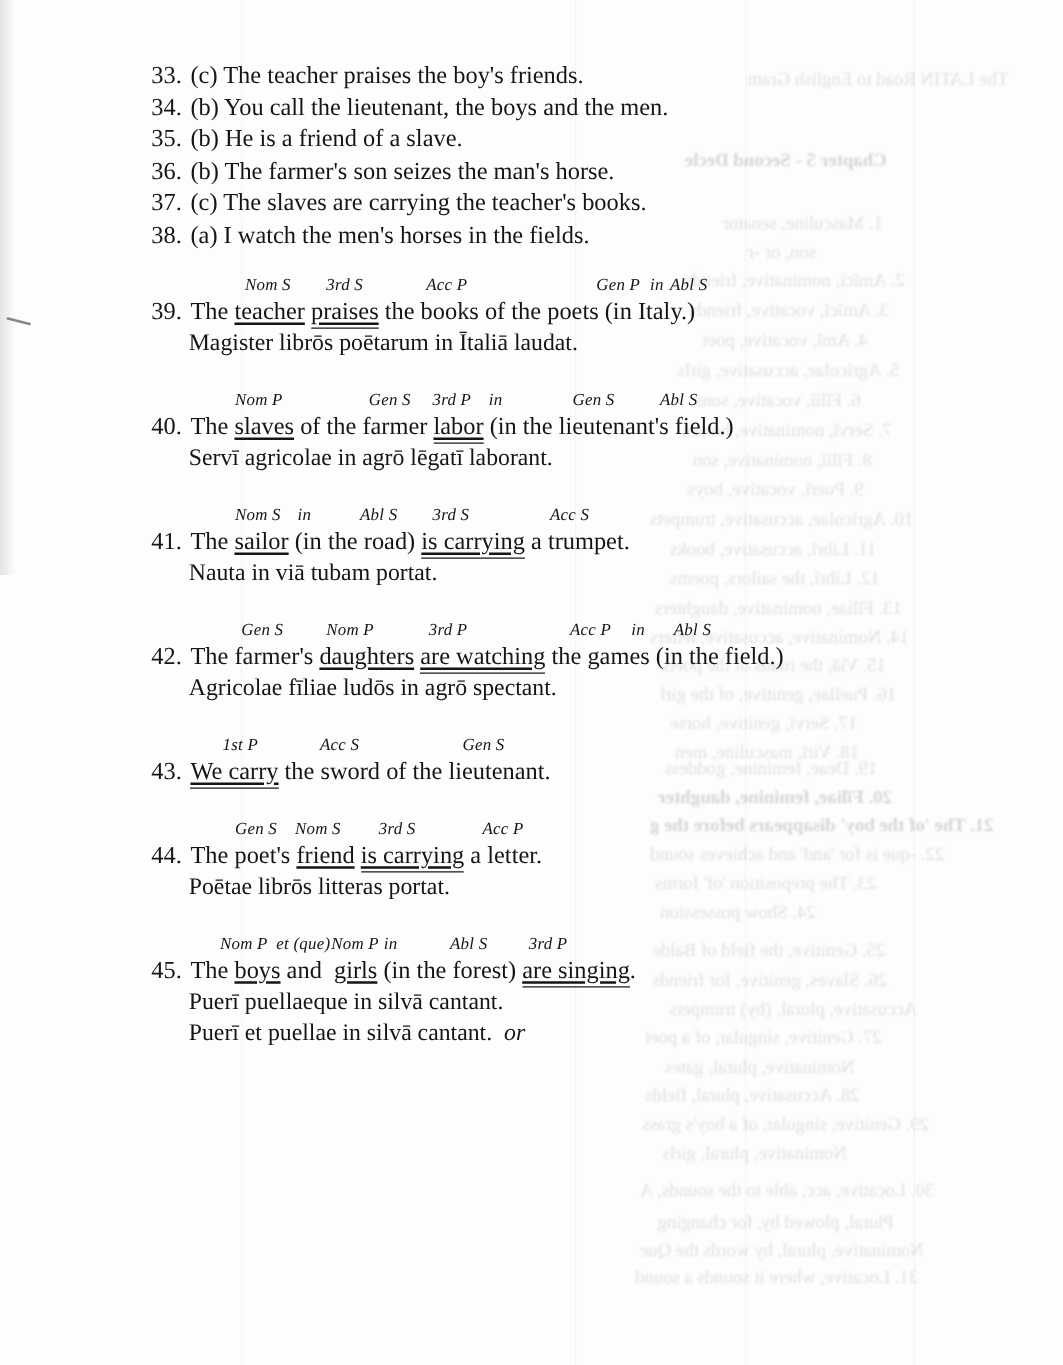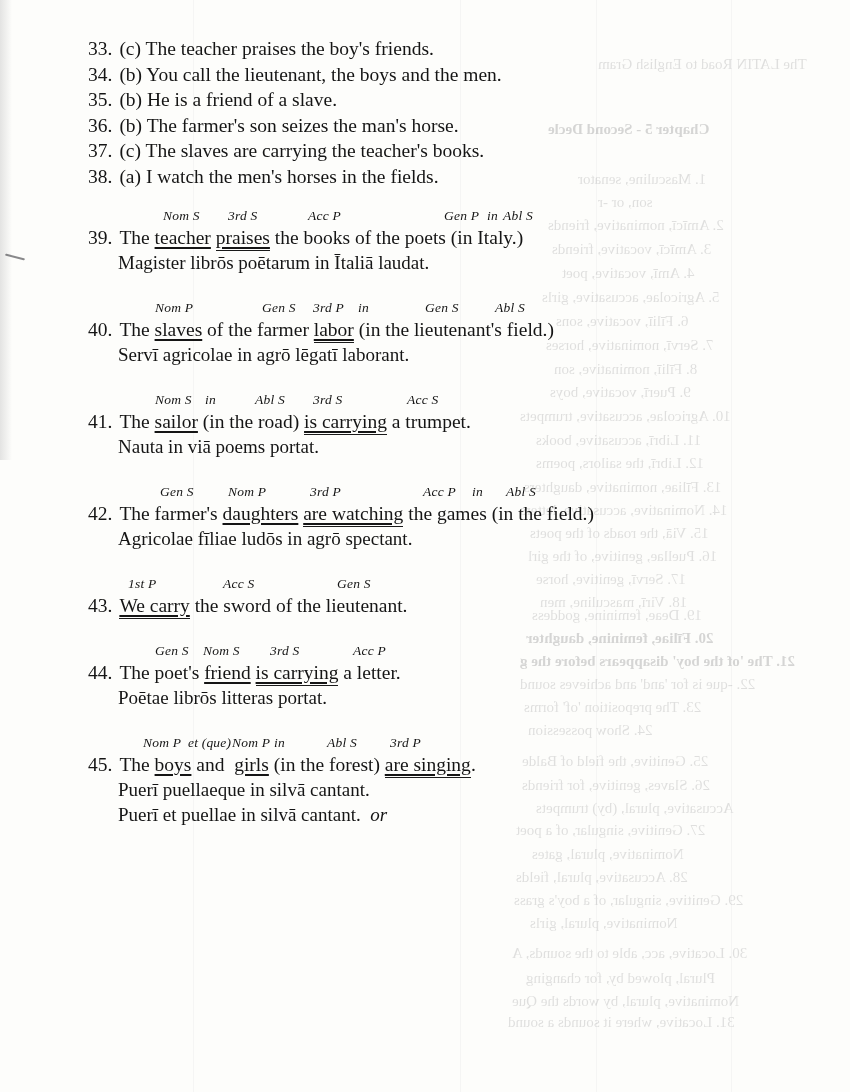--- a/index.html
+++ b/index.html
@@ -17,21 +17,21 @@
 
   
   .ghost-layer{position:absolute;inset:0;pointer-events:none;}
   .ghost-line{
     position:absolute;transform:scaleX(-1);white-space:pre;
     font-size:15px;line-height:18px;color:rgba(55,55,62,0.15);
     filter:blur(0.7px);
   }
   .g-b{font-weight:700;color:rgba(55,55,62,0.20);}
 
-  .content{position:absolute;inset:0;padding-top:36px;}
+  .content{position:absolute;inset:0;padding-top:48px;margin-left:33px;}
   .simple-list{margin:0 0 14px 0;}
   .simple-row{padding-left:88px;font-size:19.5px;line-height:25.6px;}
   .num{display:inline;margin-right:7px;}
 
   .worked{position:relative;margin-bottom:21px;}
   .tags{position:relative;height:21px;font-size:13.5px;font-style:italic;}
   .tag{position:absolute;bottom:1px;white-space:pre;letter-spacing:0.2px;}
   .sent{padding-left:88px;font-size:19.5px;line-height:25px;}
   .latin{padding-left:118px;font-size:19px;line-height:25px;}
 
@@ -133,39 +133,39 @@
 
     <div class="worked">
       <div class="tags">
           <span class="tag" style="left: 155px;">Nom S</span>
           <span class="tag" style="left: 205px;">in</span>
           <span class="tag" style="left: 255px;">Abl S</span>
           <span class="tag" style="left: 313px;">3rd S</span>
           <span class="tag" style="left: 407px;">Acc S</span>
         </div>
       <div class="sent"><span class="num">41.</span><span><span>The </span><span class="u1">sailor</span><span> (in the road) </span><span class="u2">is carrying</span><span> a trumpet.</span></span></div>
-      <div class="latin"><span>Nauta in viā poems portat.</span></div>
+      <div class="latin"><span>Nauta in viā tubam portat.</span></div>
     </div>
 
     <div class="worked">
       <div class="tags">
           <span class="tag" style="left: 160px;">Gen S</span>
           <span class="tag" style="left: 228px;">Nom P</span>
           <span class="tag" style="left: 310px;">3rd P</span>
           <span class="tag" style="left: 423px;">Acc P</span>
           <span class="tag" style="left: 472px;">in</span>
           <span class="tag" style="left: 506px;">Abl S</span>
         </div>
       <div class="sent"><span class="num">42.</span><span><span>The farmer's </span><span class="u1">daughters</span><span> </span><span class="u2">are watching</span><span> the games (in the field.)</span></span></div>
       <div class="latin"><span>Agricolae fīliae ludōs in agrō spectant.</span></div>
     </div>
 
     <div class="worked">
       <div class="tags">
-          <span class="tag" style="left: 128px;">1st P</span>
+          <span class="tag" style="left: 145px;">1st P</span>
           <span class="tag" style="left: 223px;">Acc S</span>
           <span class="tag" style="left: 337px;">Gen S</span>
         </div>
       <div class="sent"><span class="num">43.</span><span><span class="u2">We carry</span><span> the sword of the lieutenant.</span></span></div>
     </div>
 
     <div class="worked">
       <div class="tags">
           <span class="tag" style="left: 155px;">Gen S</span>
           <span class="tag" style="left: 203px;">Nom S</span>

